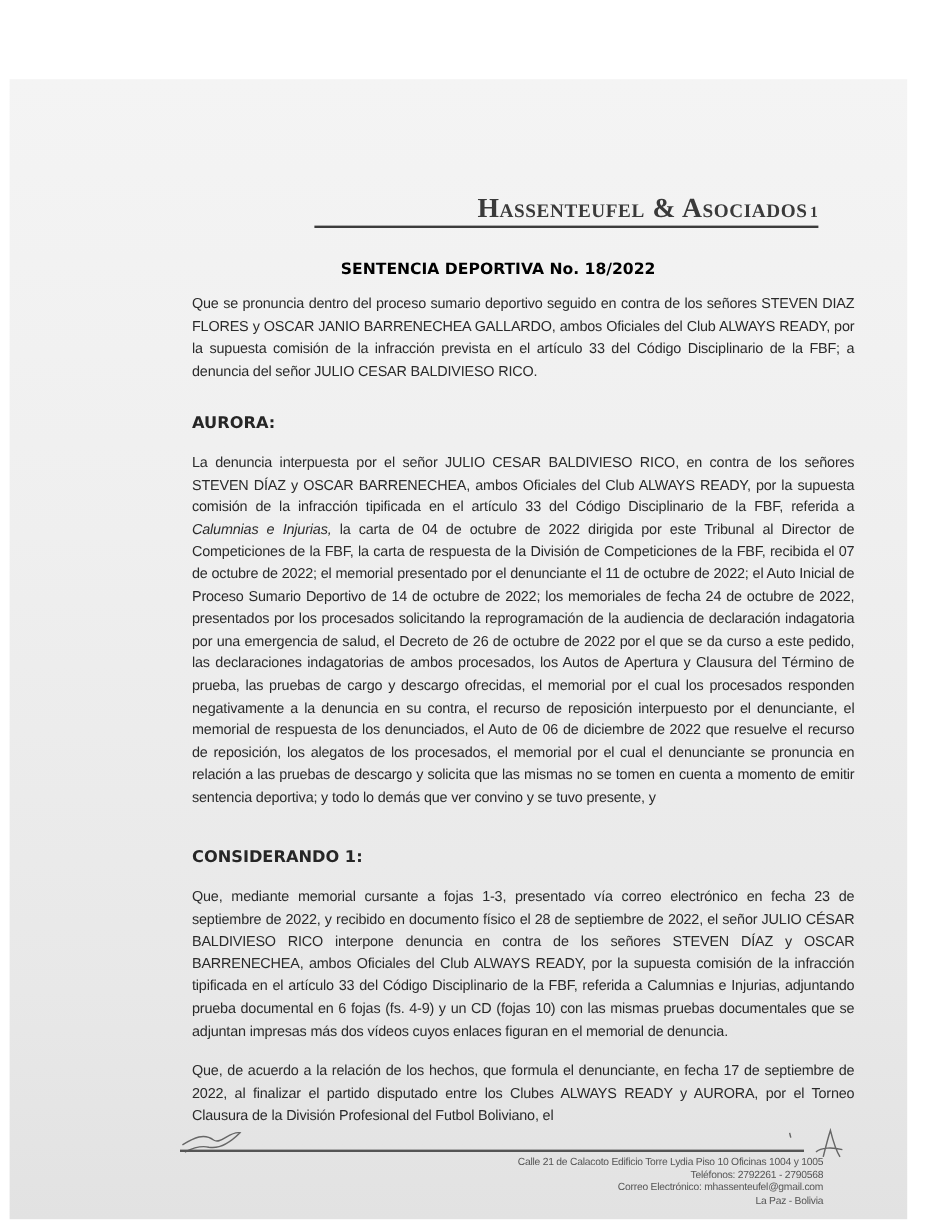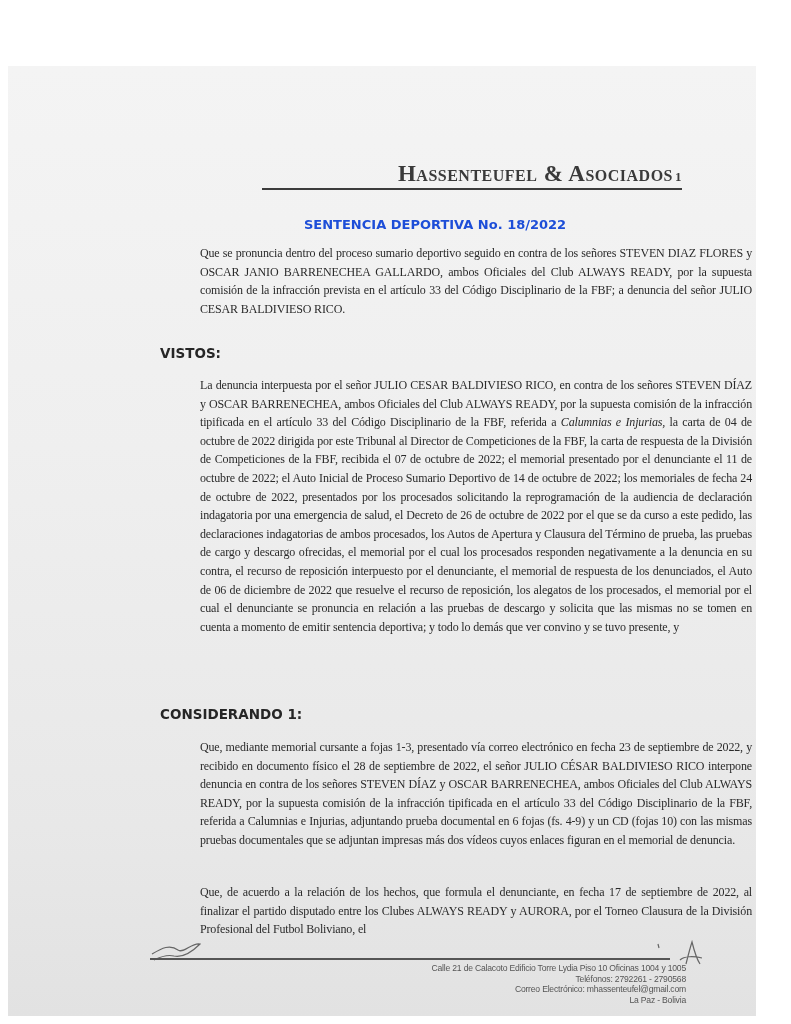--- a/index.html
+++ b/index.html
@@ -30,37 +30,36 @@
   }
   .letterhead .pg { font-size: 13px; font-variant: normal; vertical-align: baseline; margin-left: 2px; }
   .head-rule {
     position: absolute;
     left: 262px; top: 188px;
     width: 420px; height: 2px;
     background: #3c3c3c;
   }
   .title {
     position: absolute;
-    left: 304px; top: 217px;
+    left: 284px; top: 217px;
     font-weight: bold;
     font-size: 13px;
-    color: #1d4ed8;
+    color: #000000;
   }
   .para {
     position: absolute;
     left: 160px;
     width: 552px;
     font-size: 12px;
     line-height: 18.6px;
     color: #2a2a2a;
     text-align: justify;
-    font-family: Liberation Serif, serif;
+    font-family: Liberation Sans, sans-serif;
     font-stretch: condensed;
     letter-spacing: -0.15px;
-    margin-left: 40px;
   }
   .heading {
     position: absolute;
     left: 160px;
     font-weight: bold;
     font-size: 13.5px;
     color: #262626;
   }
   .it { font-style: italic; }
   .foot-rule {
@@ -89,21 +88,21 @@
 
 <div class="scan"></div>
 
 <div class="letterhead"><span>Hassenteufel &amp; Asociados</span><span class="pg">1</span></div>
 <div class="head-rule"></div>
 
 <div class="title">SENTENCIA DEPORTIVA No. 18/2022</div>
 
 <div class="para" style="top:244px;">Que se pronuncia dentro del proceso sumario deportivo seguido en contra de los señores STEVEN DIAZ FLORES y OSCAR JANIO BARRENECHEA GALLARDO, ambos Oficiales del Club ALWAYS READY, por la supuesta comisión de la infracción prevista en el artículo 33 del Código Disciplinario de la FBF; a denuncia del señor JULIO CESAR BALDIVIESO RICO.</div>
 
-<div class="heading" style="top:345px;">VISTOS:</div>
+<div class="heading" style="top:345px;">AURORA:</div>
 
 <div class="para" style="top:376px;"><span>La denuncia interpuesta por el señor JULIO CESAR BALDIVIESO RICO, en contra de los señores STEVEN DÍAZ y OSCAR BARRENECHEA, ambos Oficiales del Club ALWAYS READY, por la supuesta comisión de la infracción tipificada en el artículo 33 del Código Disciplinario de la FBF, referida a </span><span class="it">Calumnias e Injurias,</span><span> la carta de 04 de octubre de 2022 dirigida por este Tribunal al Director de Competiciones de la FBF, la carta de respuesta de la División de Competiciones de la FBF, recibida el 07 de octubre de 2022; el memorial presentado por el denunciante el 11 de octubre de 2022; el Auto Inicial de Proceso Sumario Deportivo de 14 de octubre de 2022; los memoriales de fecha 24 de octubre de 2022, presentados por los procesados solicitando la reprogramación de la audiencia de declaración indagatoria por una emergencia de salud, el Decreto de 26 de octubre de 2022 por el que se da curso a este pedido, las declaraciones indagatorias de ambos procesados, los Autos de Apertura y Clausura del Término de prueba, las pruebas de cargo y descargo ofrecidas, el memorial por el cual los procesados responden negativamente a la denuncia en su contra, el recurso de reposición interpuesto por el denunciante, el memorial de respuesta de los denunciados, el Auto de 06 de diciembre de 2022 que resuelve el recurso de reposición, los alegatos de los procesados, el memorial por el cual el denunciante se pronuncia en relación a las pruebas de descargo y solicita que las mismas no se tomen en cuenta a momento de emitir sentencia deportiva;   y todo  lo  demás que ver convino y se tuvo presente, y</span></div>
 
 <div class="heading" style="top:706px;text-align:center;">CONSIDERANDO 1:</div>
 
 <div class="para" style="top:738px;">Que, mediante memorial cursante a fojas 1-3, presentado vía correo electrónico en fecha 23 de septiembre de 2022, y recibido en documento físico el 28 de septiembre de 2022, el señor JULIO CÉSAR BALDIVIESO RICO interpone denuncia en contra de los señores STEVEN DÍAZ y OSCAR BARRENECHEA, ambos Oficiales del Club ALWAYS READY, por la supuesta comisión de la infracción tipificada en el artículo 33 del Código Disciplinario de la FBF, referida a Calumnias e Injurias, adjuntando  prueba documental en 6 fojas (fs. 4-9) y un CD (fojas 10) con las mismas pruebas documentales que se adjuntan impresas más dos vídeos cuyos enlaces figuran en el memorial de denuncia.</div>
 
 <div class="para" style="top:883px;">Que, de acuerdo a la relación de los hechos, que formula el denunciante, en fecha 17 de septiembre de 2022, al finalizar el partido disputado entre los Clubes ALWAYS READY y AURORA, por el Torneo Clausura de la División Profesional del Futbol Boliviano, el</div>
 
 <svg class="sig-left" viewBox="0 0 60 24">

